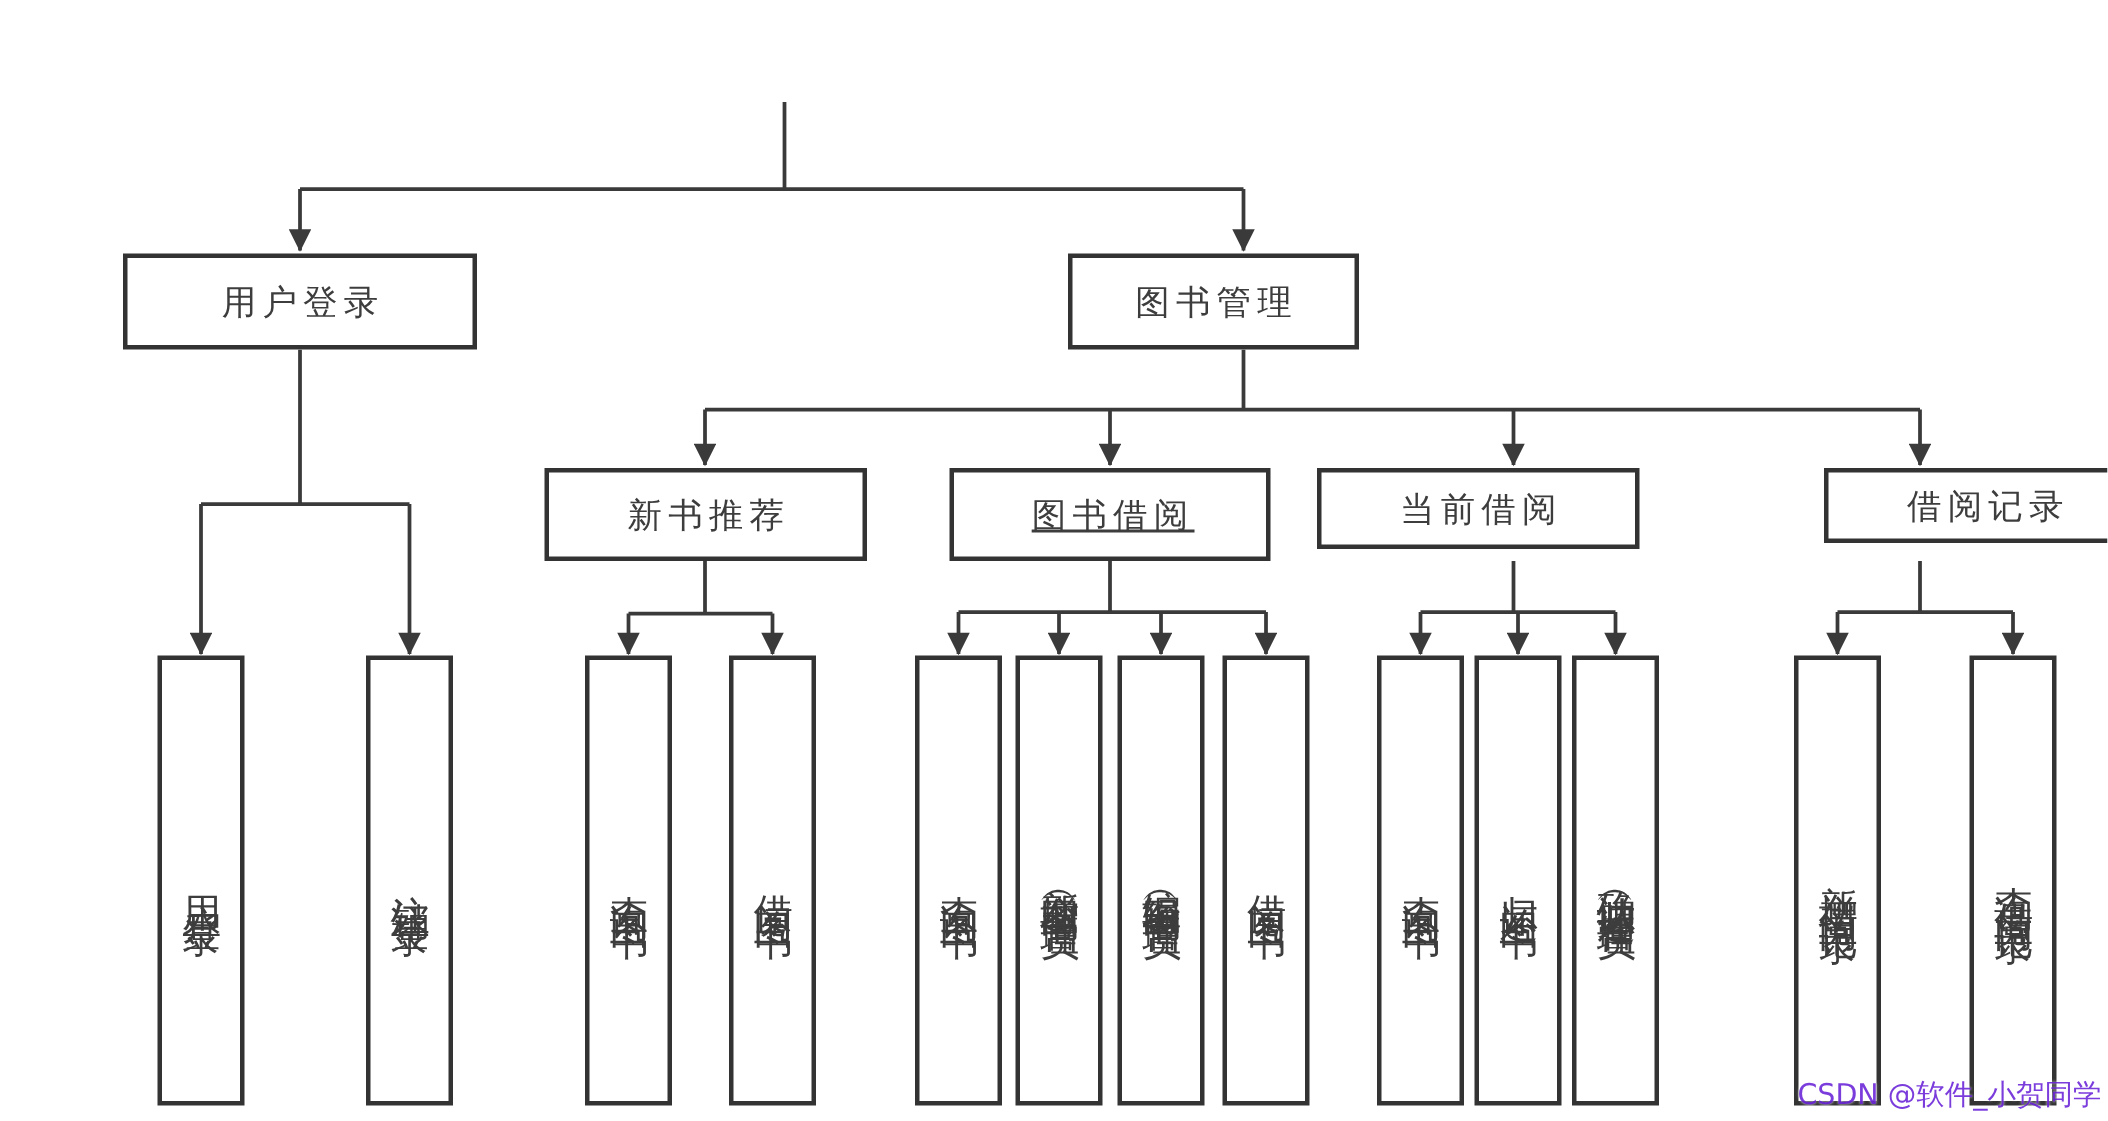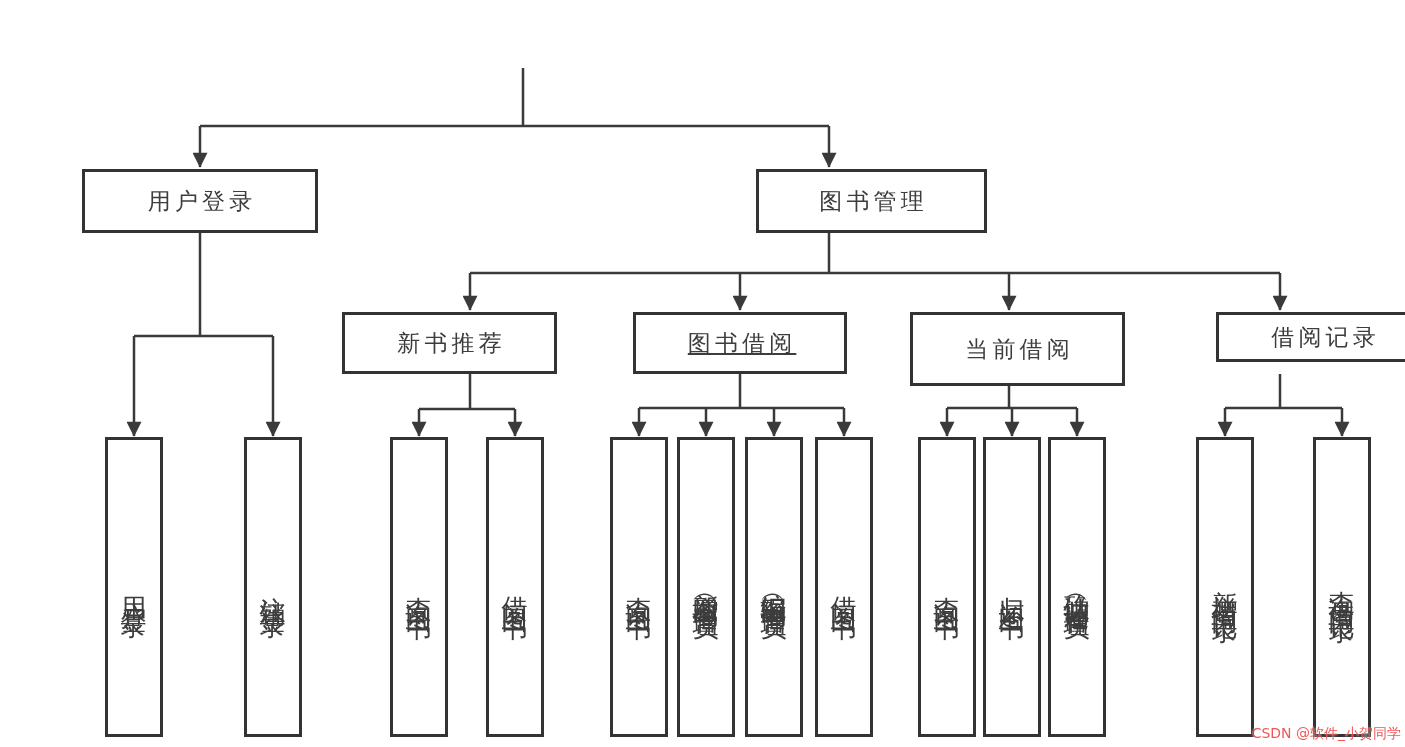--- a/index.html
+++ b/index.html
@@ -38,45 +38,45 @@
     text-orientation: mixed;
     font-size: 26px;
     letter-spacing: 0.22em;
     color: #3d3d3d;
     line-height: 1;
   }
   .vlabel.tight { letter-spacing: 0.12em; }
   
   .root-box   { left: 21px;   top: 13px;  width: 1004px; height: 55px; }
   .n-userlogin{ left: 82px;   top: 169px; width: 236px;  height: 64px; }
-  .n-bookmgmt { left: 712px;  top: 169px; width: 231px;  height: 64px; margin-left: 44px; }
-  .n-newrec   { left: 342px;  top: 312px; width: 215px;  height: 62px; }
+  .n-bookmgmt { left: 712px;  top: 169px; width: 194px;  height: 64px; }
+  .n-newrec   { left: 363px;  top: 312px; width: 215px;  height: 62px; }
   .n-borrow   { left: 633px;  top: 312px; width: 214px;  height: 62px; text-decoration: underline; }
-  .n-current  { left: 910px;  top: 312px; width: 215px;  height: 74px; justify-content: center; }
+  .n-current  { left: 878px;  top: 312px; width: 215px;  height: 54px; justify-content: center; }
   .n-records  { left: 1216px; top: 312px; width: 215px;  height: 50px; align-items: center; }
   .leaf { top: 437px; width: 58px; height: 300px; }
   .l1  { left: 105px; }
   .l2  { left: 244px; }
   .l3  { left: 390px; }
   .l4  { left: 486px; }
   .l5  { left: 610px; }
   .l6  { left: 677px; }
   .l7  { left: 745px; }
   .l8  { left: 815px; }
   .l9  { left: 918px; }
   .l10 { left: 983px; }
   .l11 { left: 1048px; }
   .l12 { left: 1196px; }
   .l13 { left: 1313px; }
   .watermark {
     position: absolute;
     right: 4px;
     bottom: 4px;
-    font-size: 14px;
-    color: #ef4444;
+    font-size: 19px;
+    color: #6d28d9;
     opacity: 0.9;
     text-shadow: 0 0 2px #ffffff;
     white-space: nowrap;
     z-index: 10;
   }
 </style>
 </head>
 <body>
 
 <div class="canvas">

